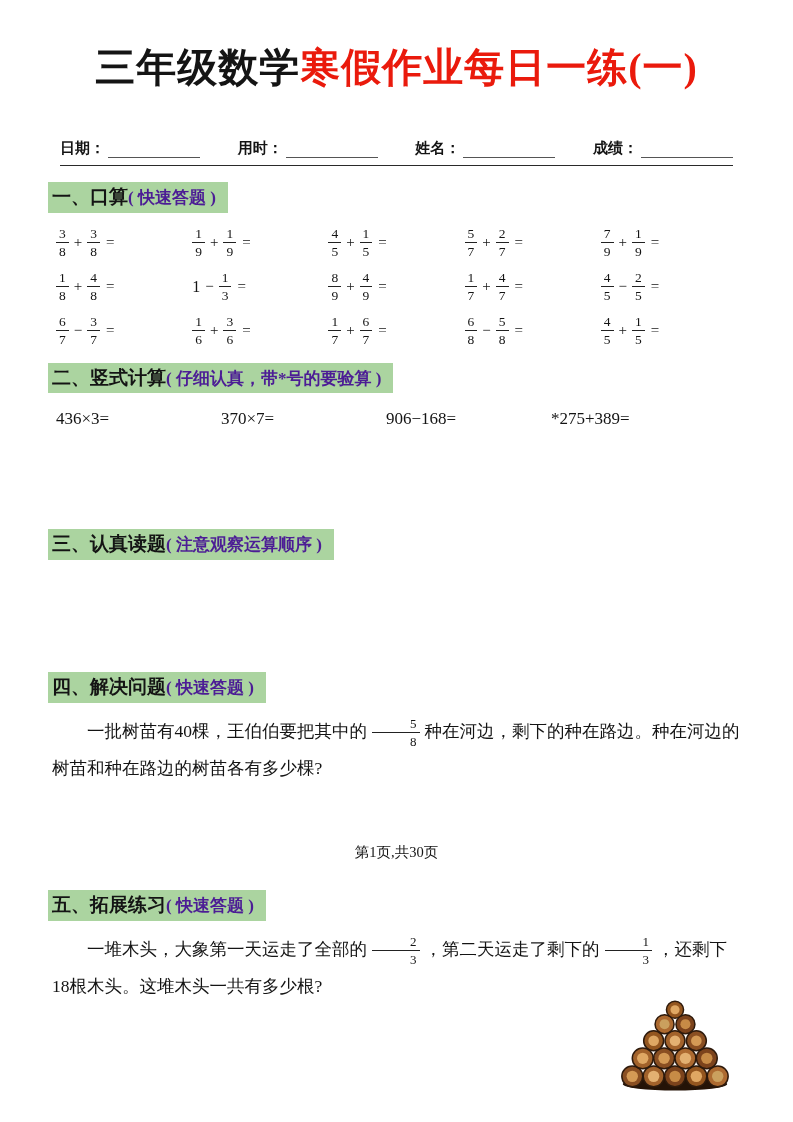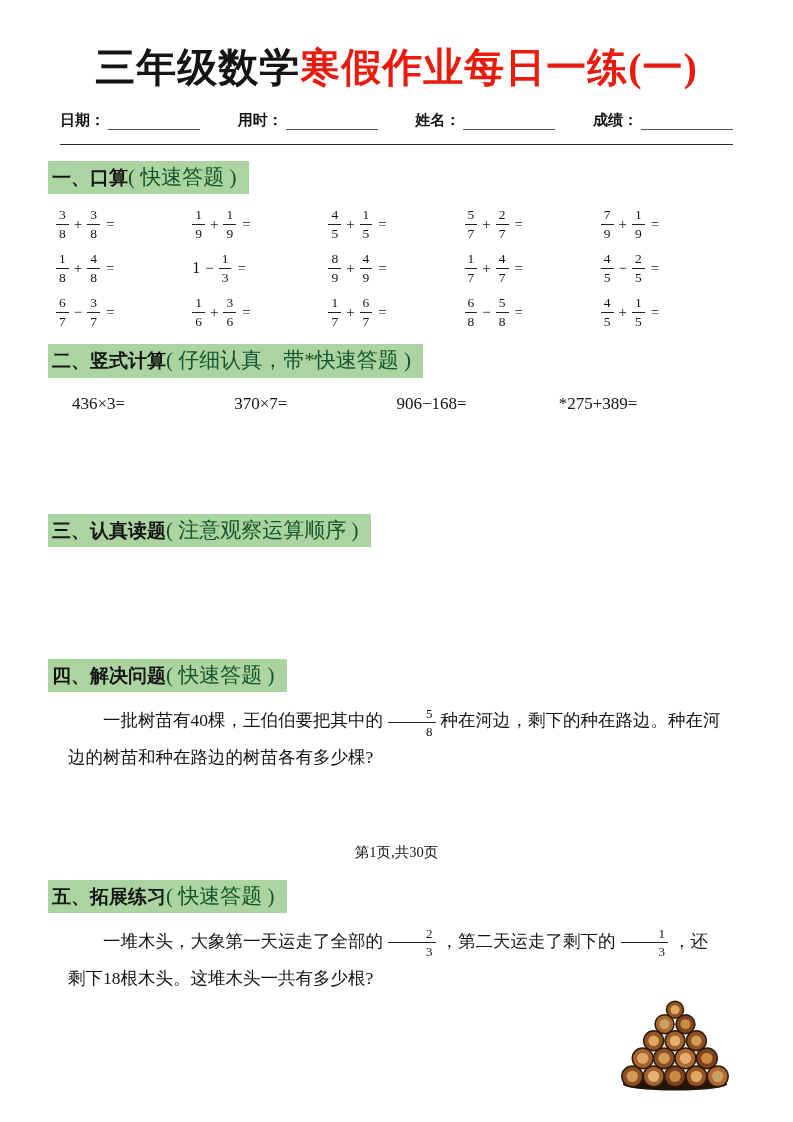--- a/index.html
+++ b/index.html
@@ -2,49 +2,49 @@
 <html><head>
 <meta charset="utf-8">
 <style>
   html,body{margin:0;padding:0;background:#ffffff;}
   body{width:793px;height:1122px;font-family:"Liberation Serif",serif;color:#141414;position:relative;overflow:hidden;}
   .page{position:relative;width:793px;height:878px;padding:28px 46px 16px;box-sizing:border-box;background:#ffffff;}
 
   .title{margin-top:12px;text-align:center;font-size:40px;font-weight:900;letter-spacing:1px;white-space:nowrap;}
   .t-red{color:#ea1a0c;}
 
-  .meta-row{display:flex;justify-content:space-between;align-items:center;margin:16px 14px 0;padding-bottom:14px;border-bottom:1.5px solid #2a2a2a;}
+  .meta-row{display:flex;justify-content:space-between;align-items:center;margin:44px 14px 0;padding-bottom:7px;border-bottom:1.5px solid #2a2a2a;}
   .meta-field{display:flex;align-items:flex-end;}
   .meta-label{font-size:15px;font-weight:bold;}
   .meta-blank{display:inline-block;width:92px;height:1.05em;border-bottom:1.2px solid #555;margin-left:3px;}
 
   .section{margin:0 2px;}
   .sec-oral{margin-top:16px;}
   .section-heading{display:inline-block;background:#abd4a0;padding:3px 12px 3px 4px;font-size:19px;font-weight:bold;line-height:1.3;}
-  .hint{color:#14532d;font-weight:normal;font-size:21px;}
+  .hint{color:#4c1d95;font-weight:bold;font-size:17px;}
 
   .oral-grid{display:grid;grid-template-columns:repeat(5,1fr);row-gap:8px;margin:12px 8px 0;}
   .oral-cell{display:flex;align-items:center;white-space:nowrap;height:36px;}
   .op{margin:0 5px;font-size:15px;}
   .eq{margin-left:6px;}
   .whole{font-size:16px;}
   .frac{display:inline-block;text-align:center;line-height:1;vertical-align:middle;}
   .fn{display:block;border-bottom:1.3px solid #222;padding:0 3px 2px;font-size:13.5px;}
   .fd{display:block;padding-top:2px;font-size:13.5px;}
 
   .sec-vertical{margin-top:14px;}
-  .prob-list{display:flex;margin:16px 24px 0;font-size:17px;}
+  .prob-list{display:flex;margin:16px 8px 0;font-size:17px;}
   .prob-list .prob{width:165px;}
   .prob-list.stepwise .prob{width:172px;}
 
   .sec-stepwise{margin-top:100px;}
   .sec-word{margin-top:112px;}
   .sec-ext{margin-top:104px;}
 
-  .word-text{margin:10px 20px 0;font-size:17.5px;line-height:2.1;text-indent:2em;}
+  .word-text{margin:10px 4px 0;font-size:17.5px;line-height:2.1;text-indent:2em;}
   .word-text .frac{margin:0 5px;vertical-align:middle;}
   .word-text .fn,.word-text .fd{font-size:13px;}
 
   .log-pile{position:absolute;top:1000px;right:62px;}
   .footer{position:absolute;left:0;bottom:16px;width:100%;text-align:center;font-size:14.5px;}
 </style>
 </head>
 <body>
 
 <div class="page">
@@ -252,21 +252,21 @@
             <span class="fn">1</span>
             <span class="fd">5</span>
           </span>
           <span class="op eq">=</span>
         </div>
       </div>
   </div>
 
   <div class="section sec-vertical">
     <div class="section-heading">
-      <span>二、竖式计算</span><span class="hint">( 仔细认真，带*快速答题 )</span>
+      <span>二、竖式计算</span><span class="hint">( 仔细认真，带*号的要验算 )</span>
     </div>
     <div class="prob-list">
         <div class="prob">436×3=</div>
         <div class="prob">370×7=</div>
         <div class="prob">906−168=</div>
         <div class="prob">*275+389=</div>
       </div>
   </div>
 
   <div class="section sec-stepwise">

